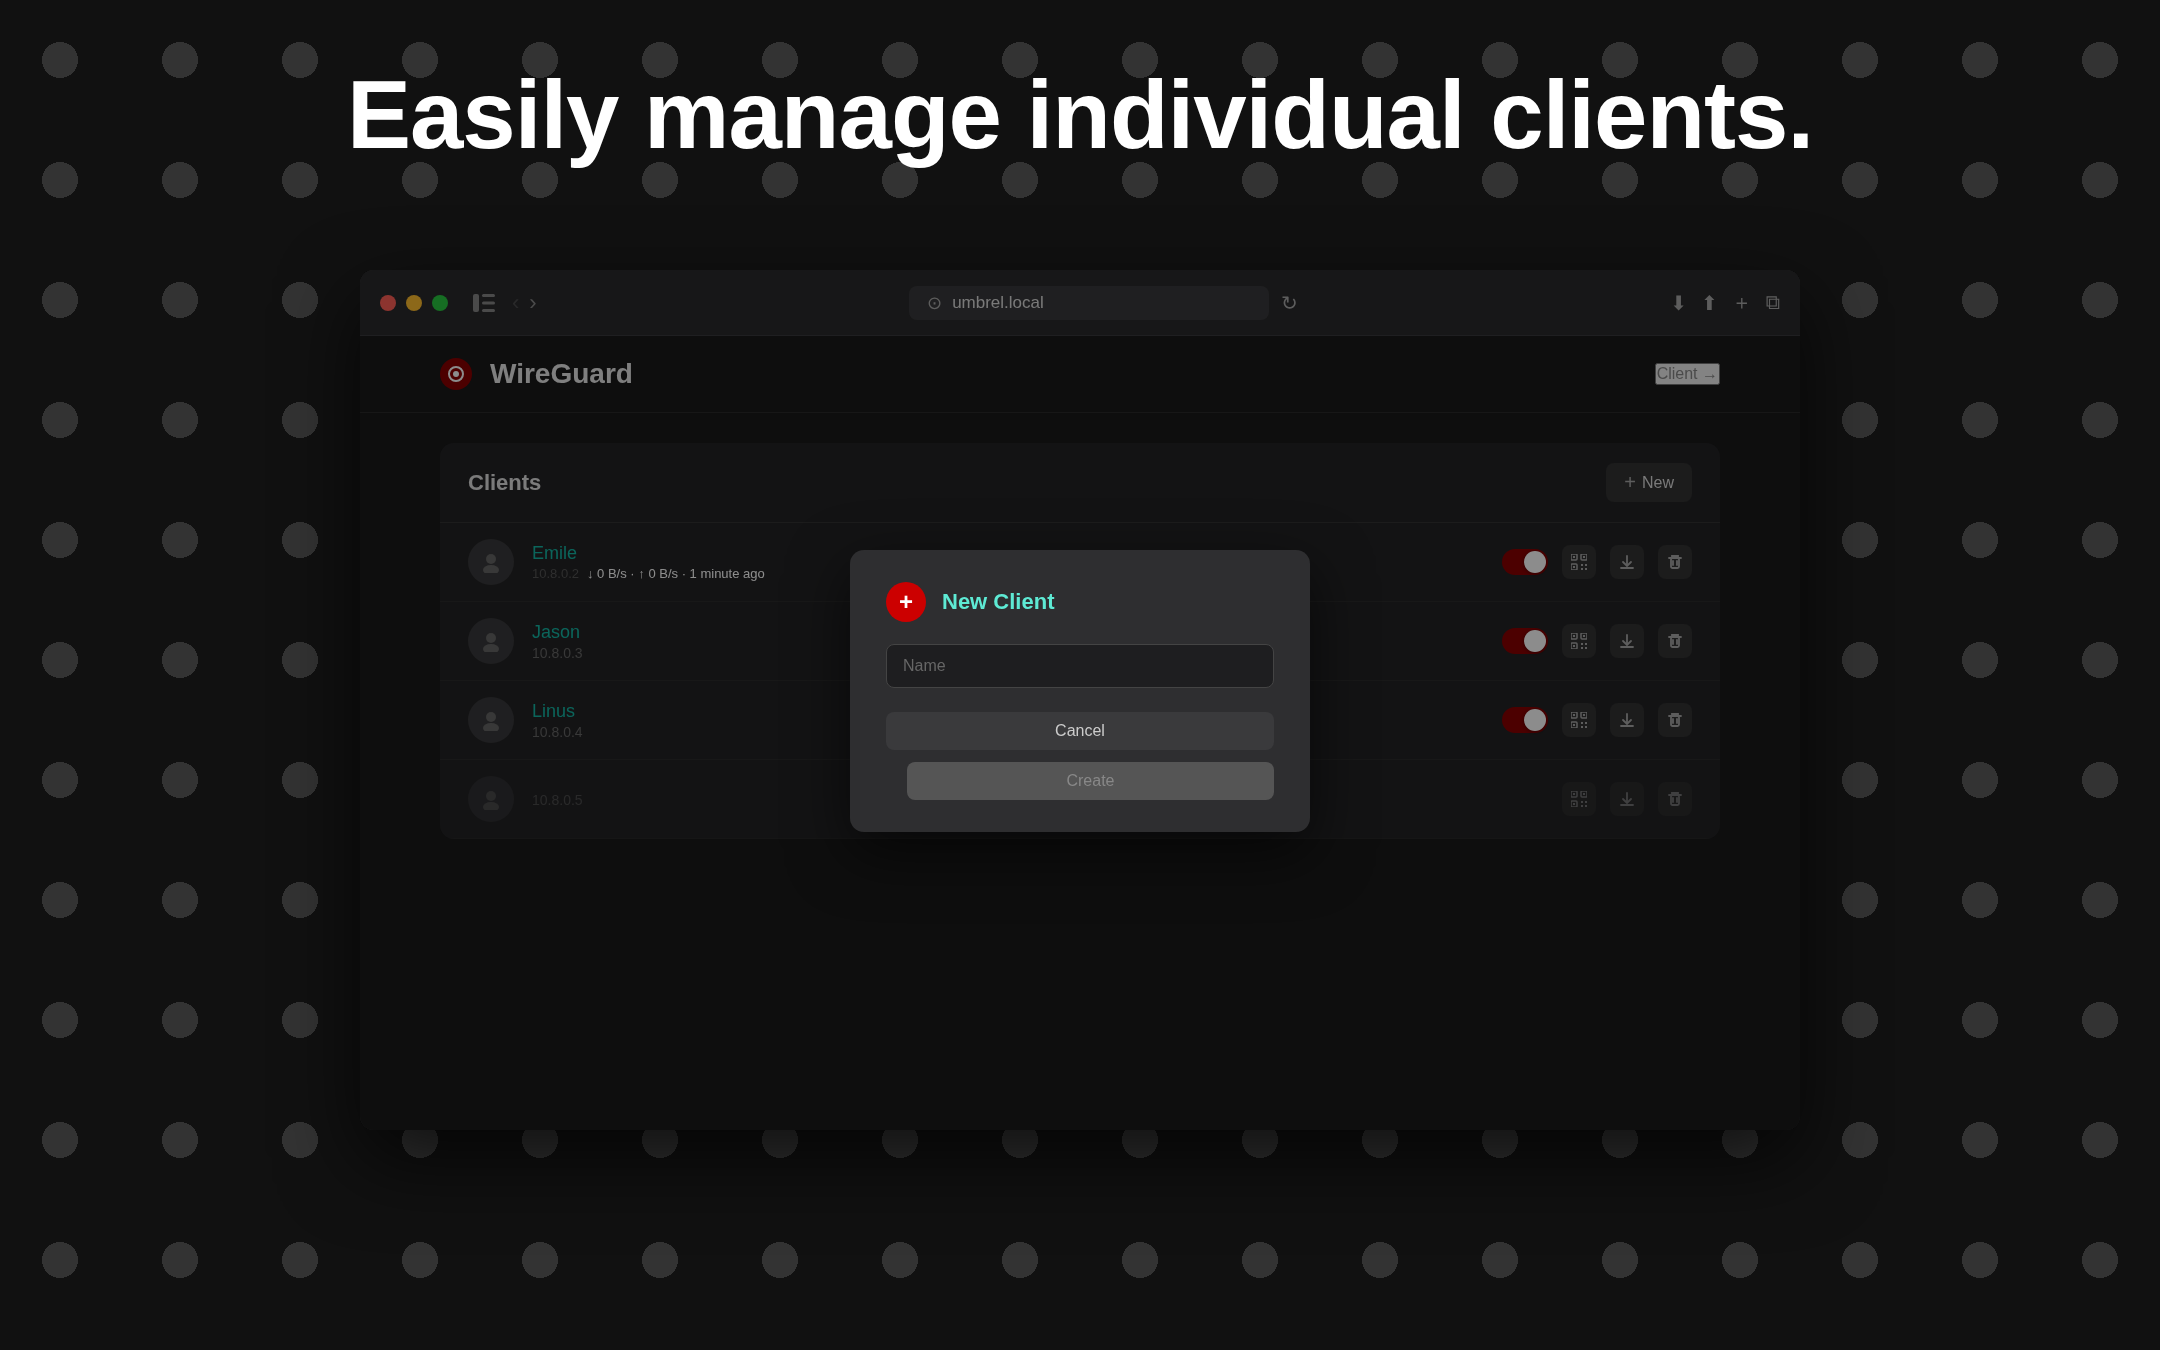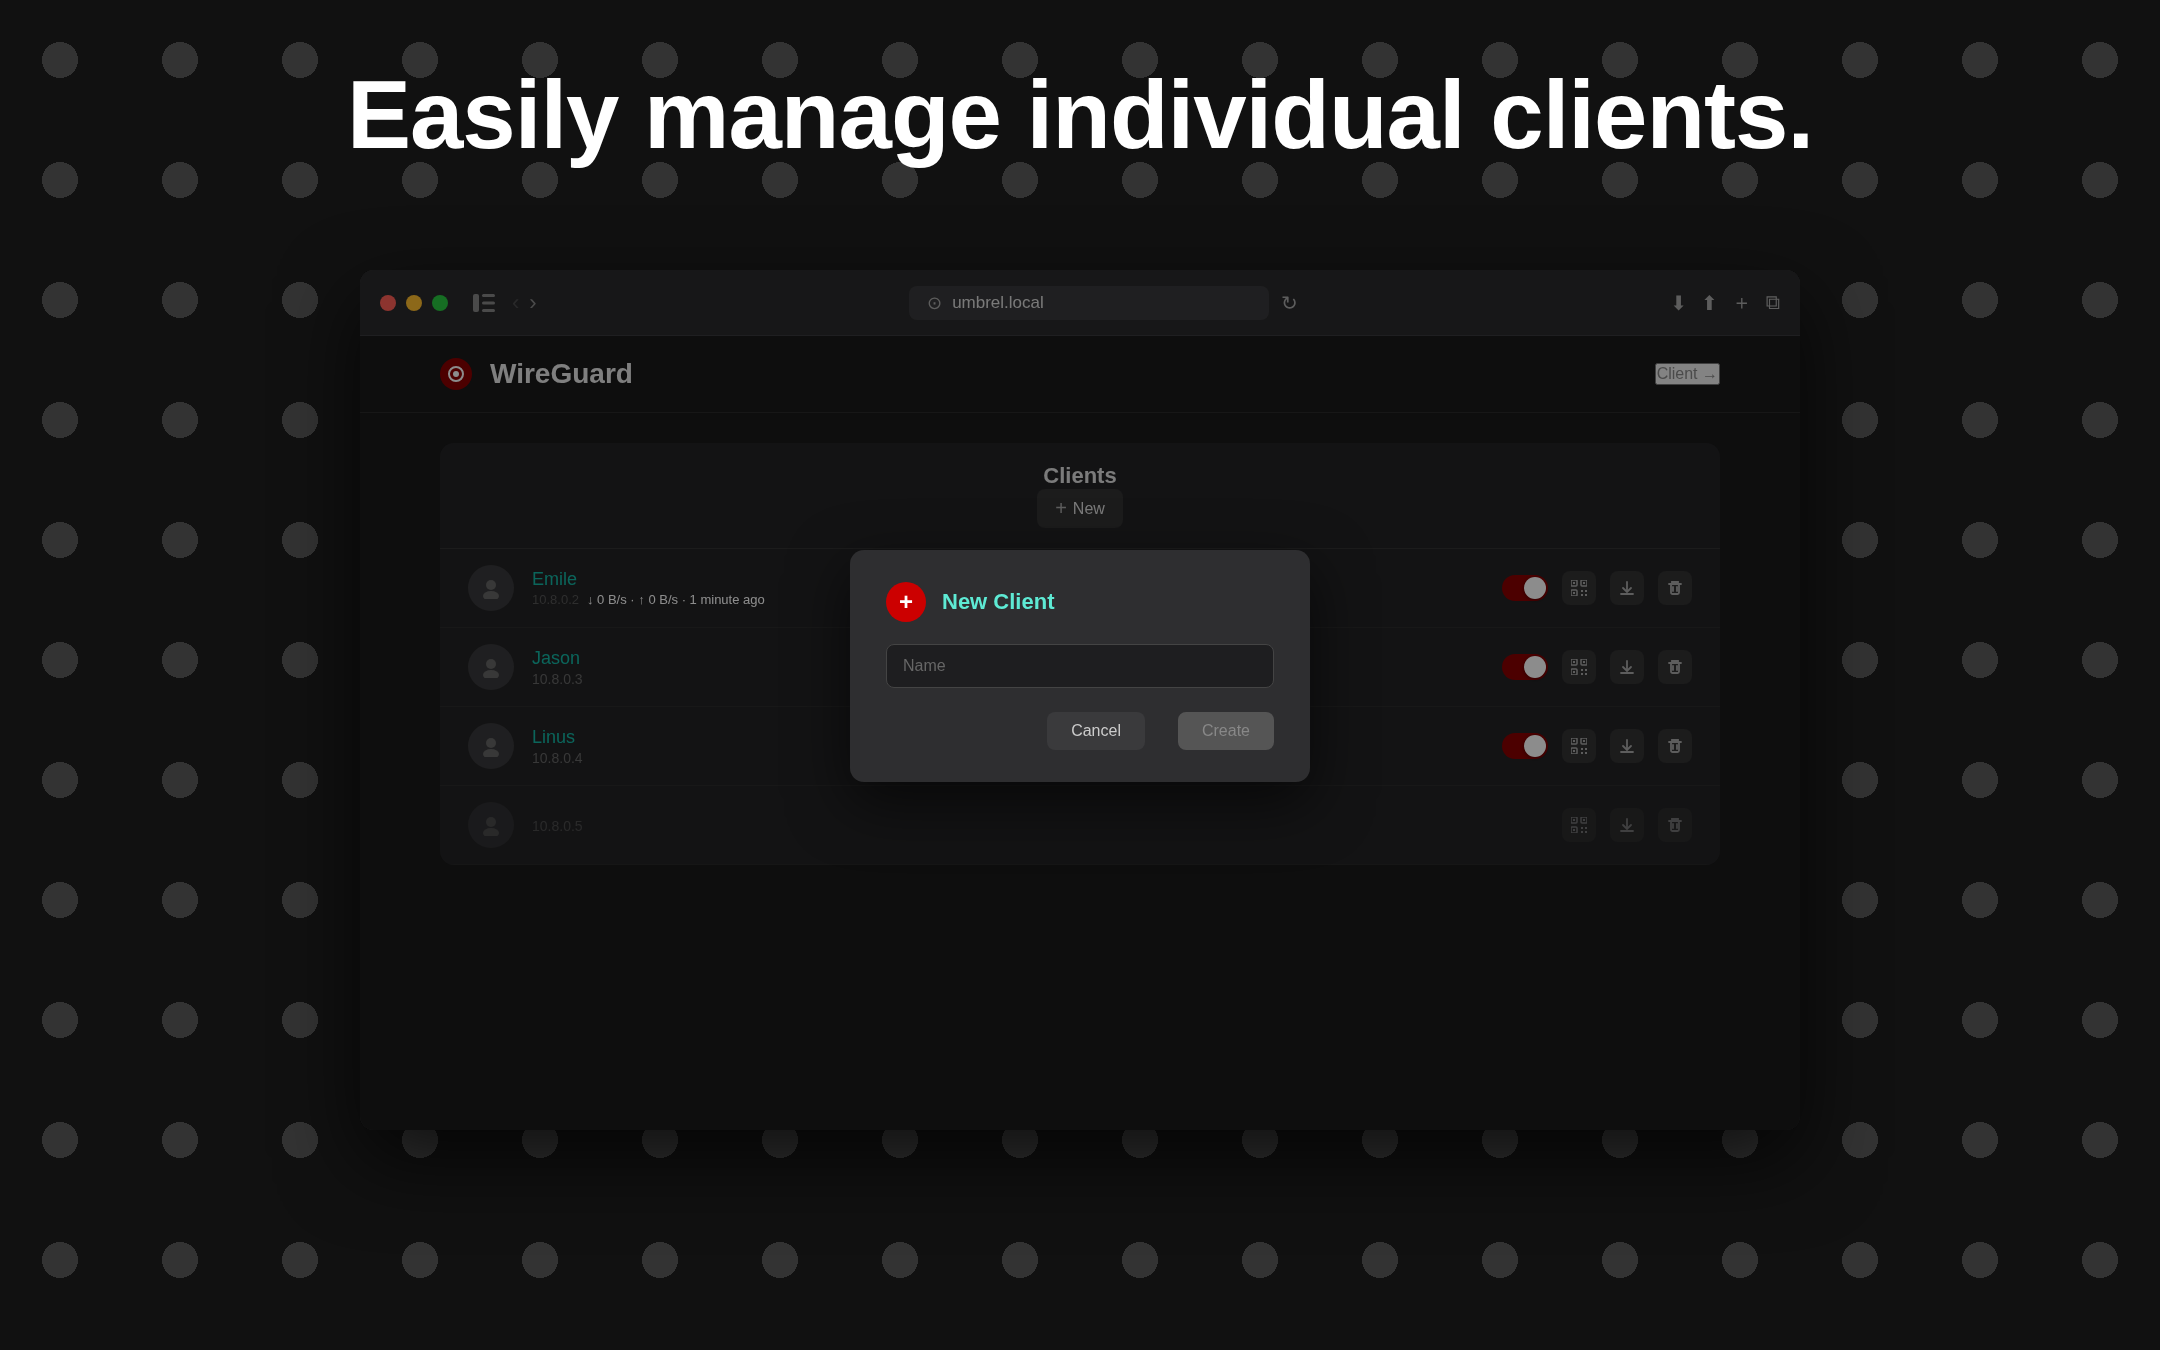--- a/index.html
+++ b/index.html
@@ -212,21 +212,20 @@
       border-radius: 14px;
       overflow: hidden;
     }
 
     .clients-header {
       display: flex;
       align-items: center;
       justify-content: space-between;
       padding: 20px 28px;
       border-bottom: 1px solid #333;
-      flex-direction: column;
     }
 
     .clients-title {
       color: #e0e0e0;
       font-size: 22px;
       font-weight: 600;
     }
 
     .new-btn {
       display: flex;
@@ -406,20 +405,21 @@
     }
 
     .modal-input::placeholder {
       color: #666;
     }
 
     .modal-actions {
       display: flex;
       justify-content: flex-end;
       gap: 12px;
+      flex-direction: column;
     }
 
     .cancel-btn {
       background: #3a3a3c;
       border: none;
       border-radius: 8px;
       padding: 10px 24px;
       color: #ccc;
       font-size: 16px;
       cursor: pointer;

